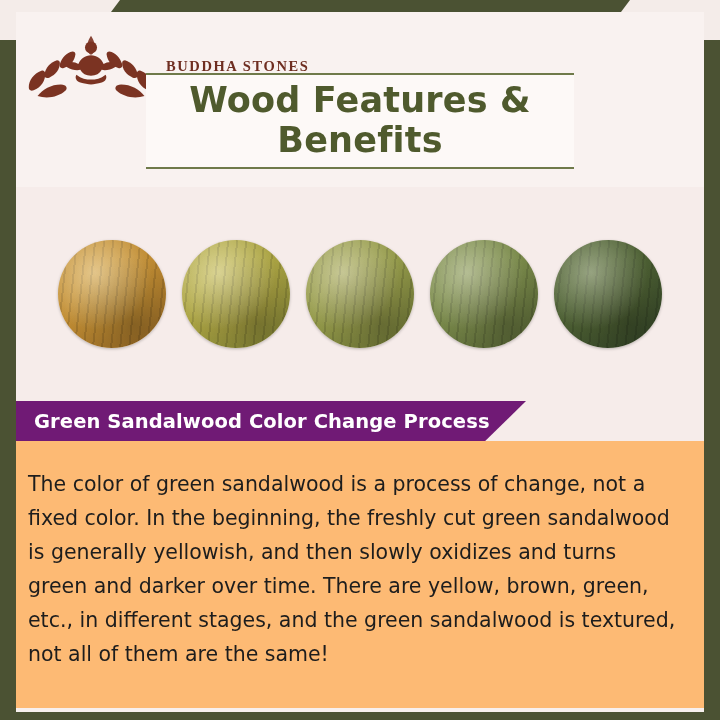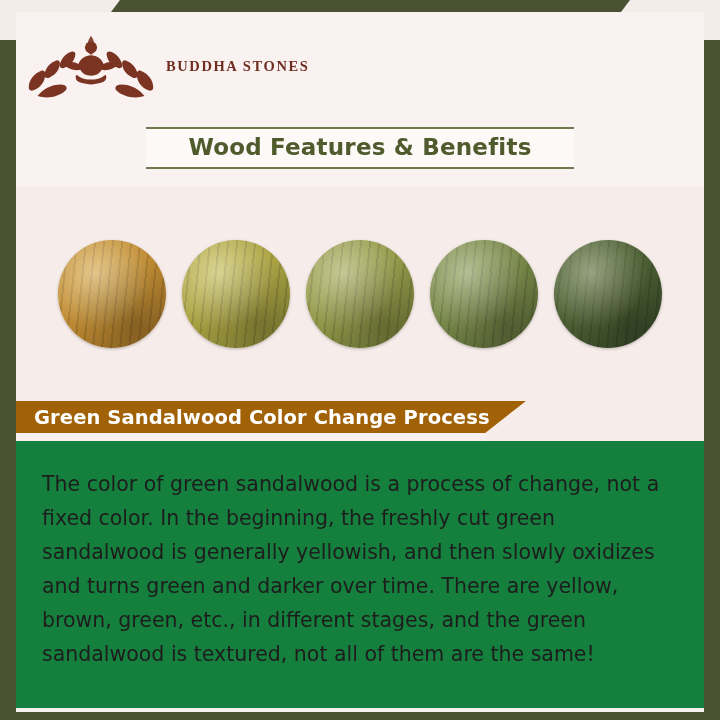--- a/index.html
+++ b/index.html
@@ -85,21 +85,21 @@
     left: 130px;
     right: 130px;
     bottom: 18px;
     background: #fdf9f7;
     border-top: 2px solid #6f7a4a;
     border-bottom: 2px solid #6f7a4a;
     padding: 5px 0 7px 0;
   }
   .title-band h1 {
     margin: 0;
-    font-size: 23px;
+    font-size: 35px;
     color: #4f5a2d;
     font-weight: bold;
     letter-spacing: 0.2px;
     font-family: "DejaVu Sans", sans-serif;
   }
 
   
   .swatches {
     background: #f6ecea;
     height: 214px;
@@ -139,22 +139,22 @@
   
   .section-bar-wrap {
     position: relative;
     height: 40px;
   }
   .section-bar {
     position: absolute;
     left: 0;
     top: 0;
     width: 510px;
-    height: 32px;
-    background: #a16207;
+    height: 40px;
+    background: #701a75;
     clip-path: polygon(0 0, 100% 0, 92% 100%, 0 100%);
     display: flex;
     align-items: center;
   }
   .section-bar span {
     color: #ffffff;
     font-size: 19.5px;
     font-weight: bold;
     padding-left: 18px;
     letter-spacing: 0.1px;
@@ -164,22 +164,22 @@
     position: absolute;
     left: 470px;
     right: 0;
     top: 0;
     height: 40px;
     background: #f6ecea;
   }
 
   
   .body-block {
-    background: #15803d;
-    padding: 26px 24px 0 26px;
+    background: #fdba74;
+    padding: 26px 24px 0 12px;
     height: 267px;
     box-sizing: border-box;
   }
   .body-block p {
     margin: 0;
     font-size: 20.5px;
     line-height: 34px;
     color: #1d1d1d;
     font-family: "DejaVu Sans", sans-serif;
   }

